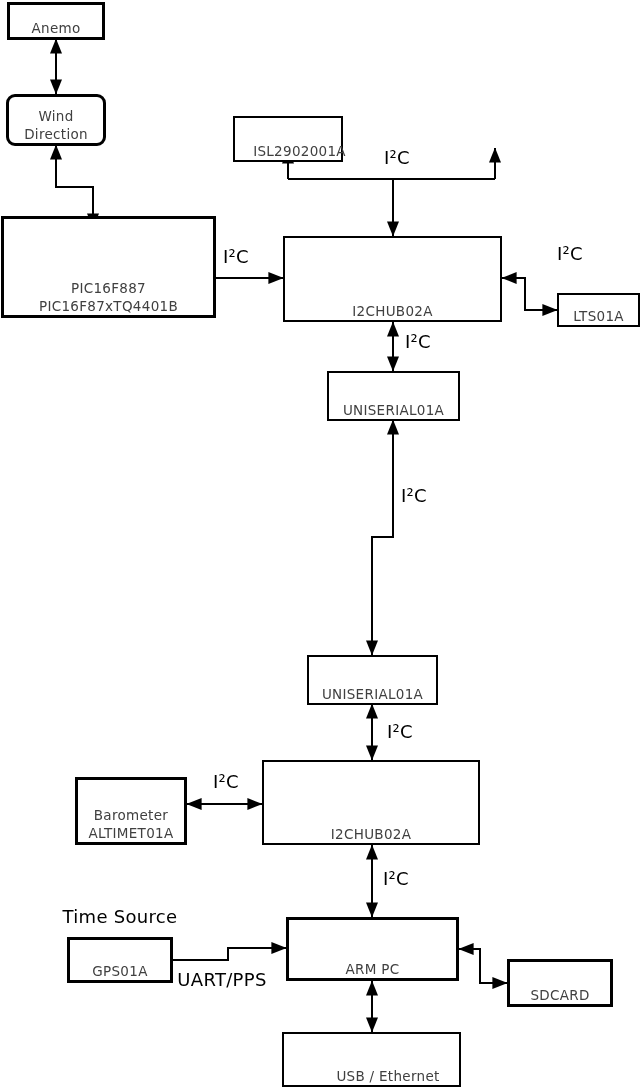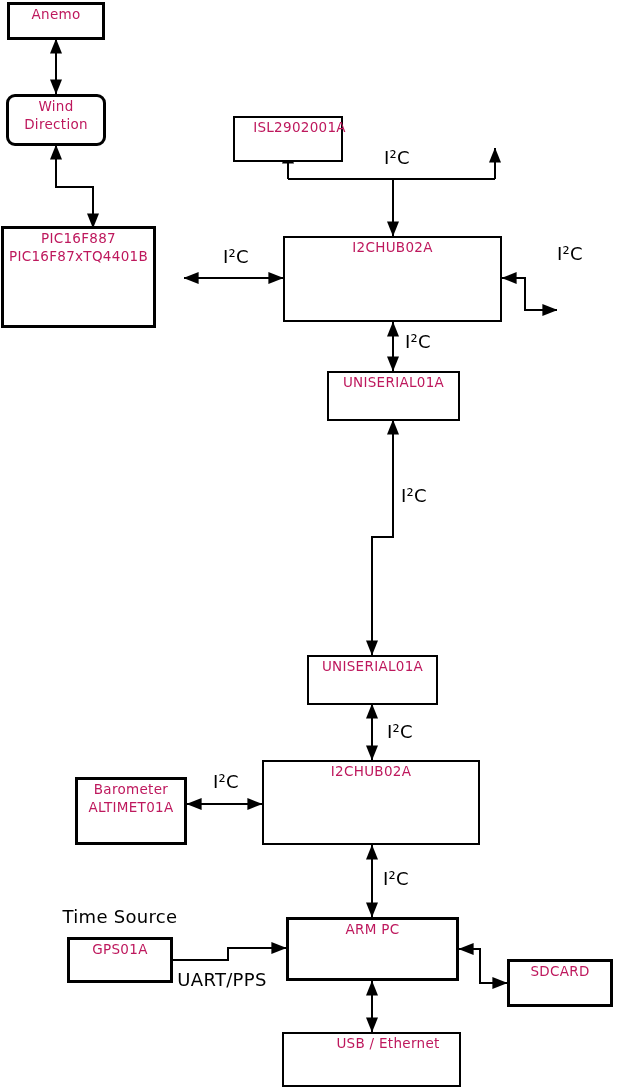--- a/index.html
+++ b/index.html
@@ -23,26 +23,26 @@
     pointer-events: none;
   }
   .node {
     position: absolute;
     box-sizing: border-box;
     background: #ffffff;
     border: 2px solid #000000;
     display: flex;
     flex-direction: column;
     align-items: center;
-    justify-content: flex-start;
+    justify-content: flex-end;
     text-align: center;
     font-size: 13.5px;
     line-height: 18px;
     letter-spacing: 0.3px;
-    color: #be185d;
+    color: #404040;
   }
   .node.thick { border-width: 3px; }
   .edge-label {
     position: absolute;
     transform: translate(-50%, -50%);
     font-size: 18px;
     line-height: 16px;
     letter-spacing: 0.3px;
     white-space: nowrap;
     color: #000000;
@@ -83,34 +83,37 @@
 
   <div class="node thick" style="left:7px; top:2px; width:98px; height:38px;">
     <span>Anemo</span>
   </div>
 
   <div class="node thick" style="left:6px; top:94px; width:100px; height:52px;border-radius:9px;">
     <span>Wind</span>
     <span>Direction</span>
   </div>
 
-  <div class="node thick" style="left:1px; top:226px; width:155px; height:102px;">
+  <div class="node thick" style="left:1px; top:216px; width:215px; height:102px;">
     <span>PIC16F887</span>
     <span>PIC16F87xTQ4401B</span>
   </div>
 
   <div class="node" style="left:233px; top:116px; width:110px; height:46px;padding-left:23px;">
     <span>ISL2902001A</span>
   </div>
 
 
   <div class="node" style="left:283px; top:236px; width:219px; height:86px;">
     <span>I2CHUB02A</span>
   </div>
 
+  <div class="node" style="left:557px; top:293px; width:83px; height:34px;">
+    <span>LTS01A</span>
+  </div>
 
   <div class="node" style="left:327px; top:371px; width:133px; height:50px;">
     <span>UNISERIAL01A</span>
   </div>
 
   <div class="node" style="left:307px; top:655px; width:131px; height:50px;">
     <span>UNISERIAL01A</span>
   </div>
 
   <div class="node" style="left:262px; top:760px; width:218px; height:85px;">

